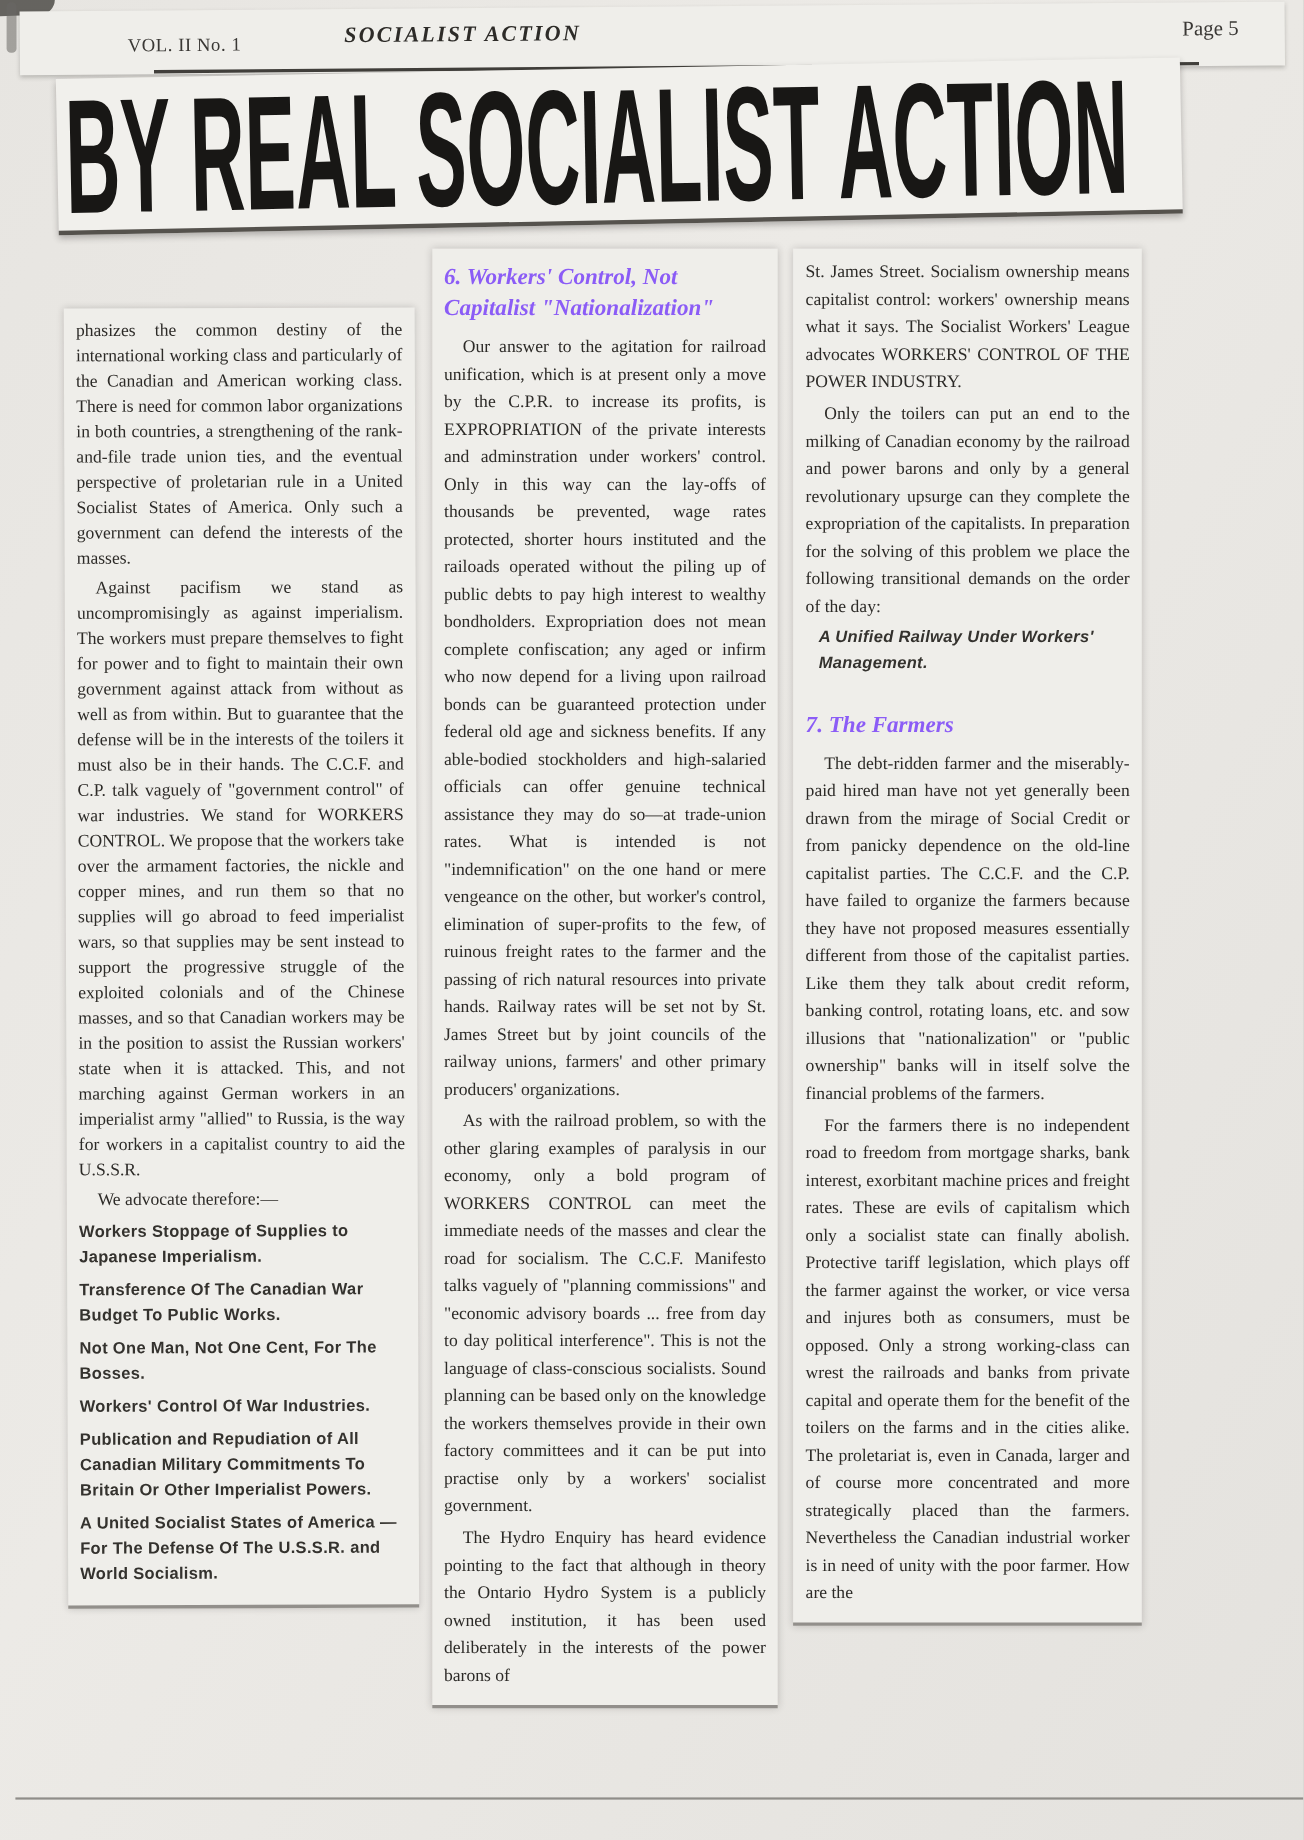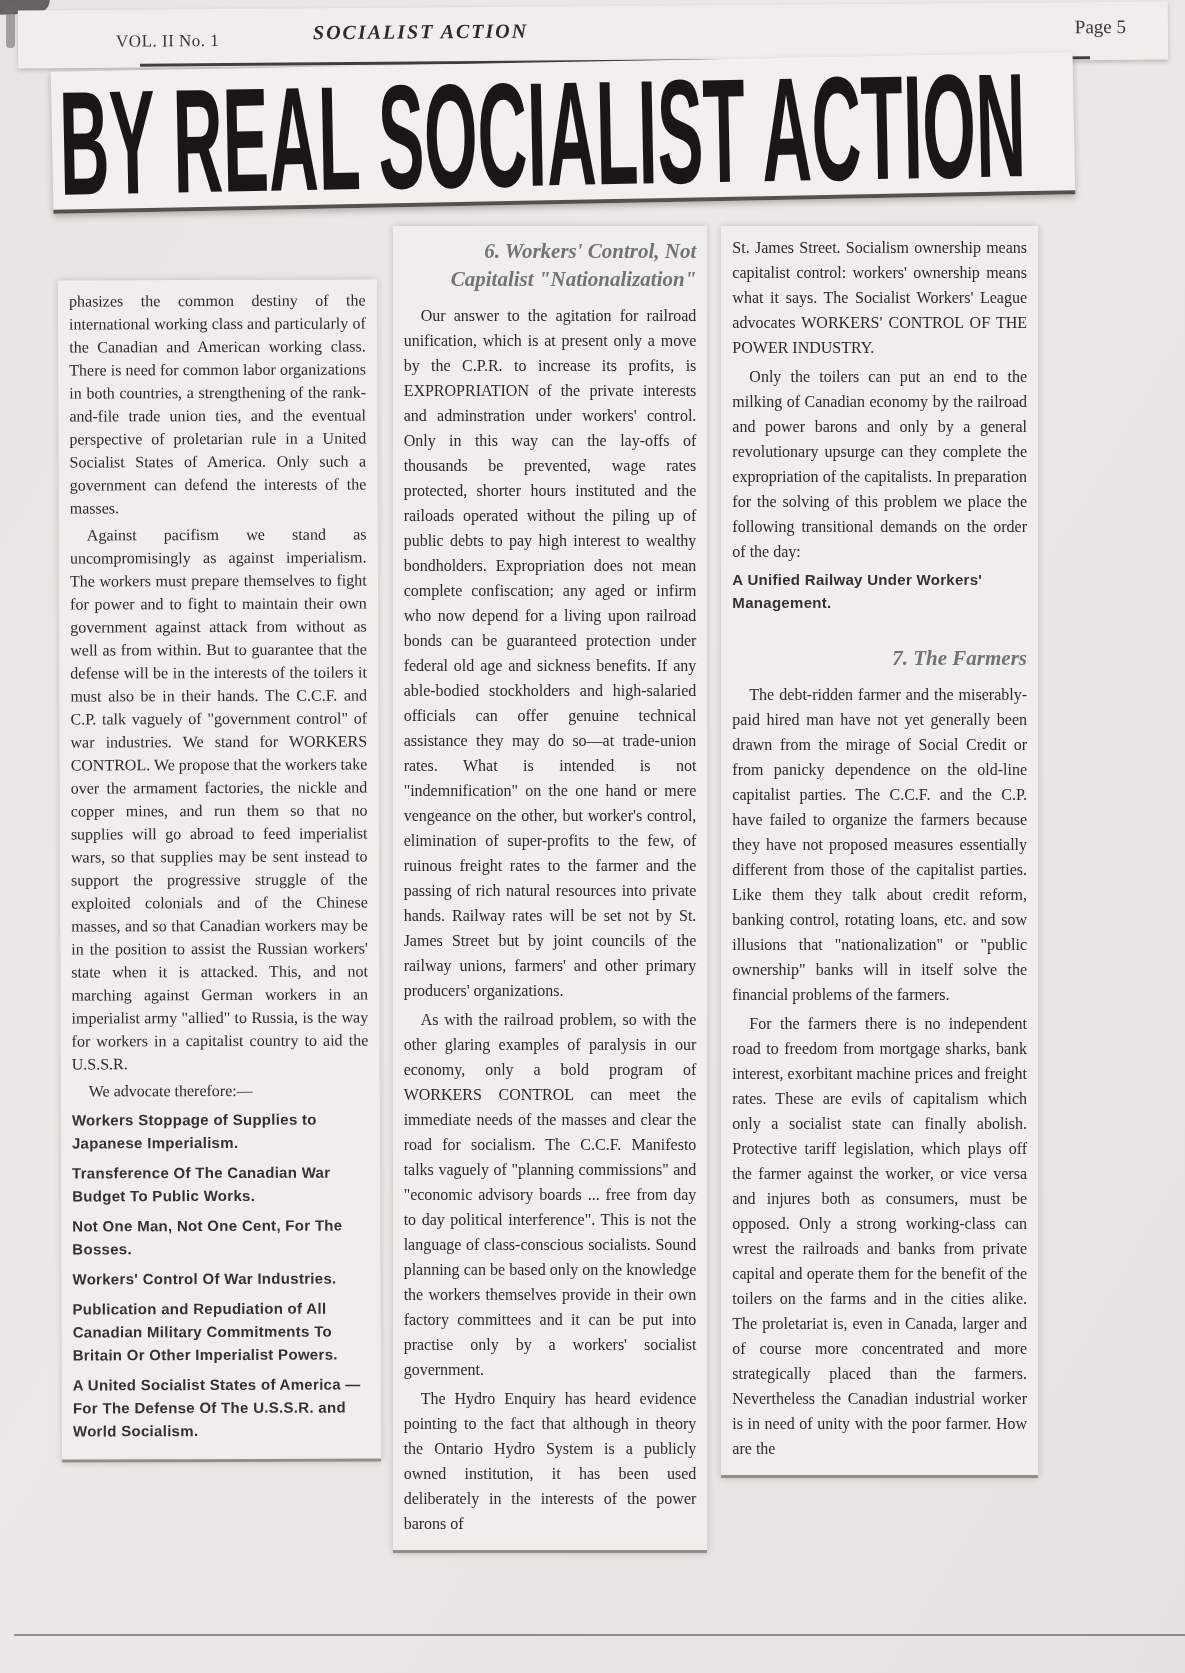--- a/index.html
+++ b/index.html
@@ -90,32 +90,32 @@
     text-align:justify;
     color:#2c2a27;
   }
   .col1 p.body-text{line-height:23px;}
   .col2 p.body-text,.col3 p.body-text{line-height:25px;}
   p.indent{text-indent:17px;}
   .section-heading{
     margin:2px 0 10px 0;
     font-size:21px;line-height:28px;
     font-weight:bold;font-style:italic;
-    color:#737373;text-align:right;
+    color:#8b5cf6;text-align:left;
   }
   .heading-farmers{margin-top:30px;}
   .demands{margin-top:6px;}
   .demand-item{
     margin:0 0 7px 0;
     font-family:"Liberation Sans","DejaVu Sans",sans-serif;
     font-weight:bold;font-size:15px;line-height:23px;
     letter-spacing:.3px;color:#34322e;
     text-align:left;
   }
-  .col3 .demands{margin:2px 0 4px 0;}
+  .col3 .demands{margin:2px 0 4px 12px;font-style:italic;}
 </style>
 </head>
 <body>
 
 <div class="page">
 
   <div class="corner-smudge"></div>
   <div class="edge-streak"></div>
 
   <div class="masthead">

